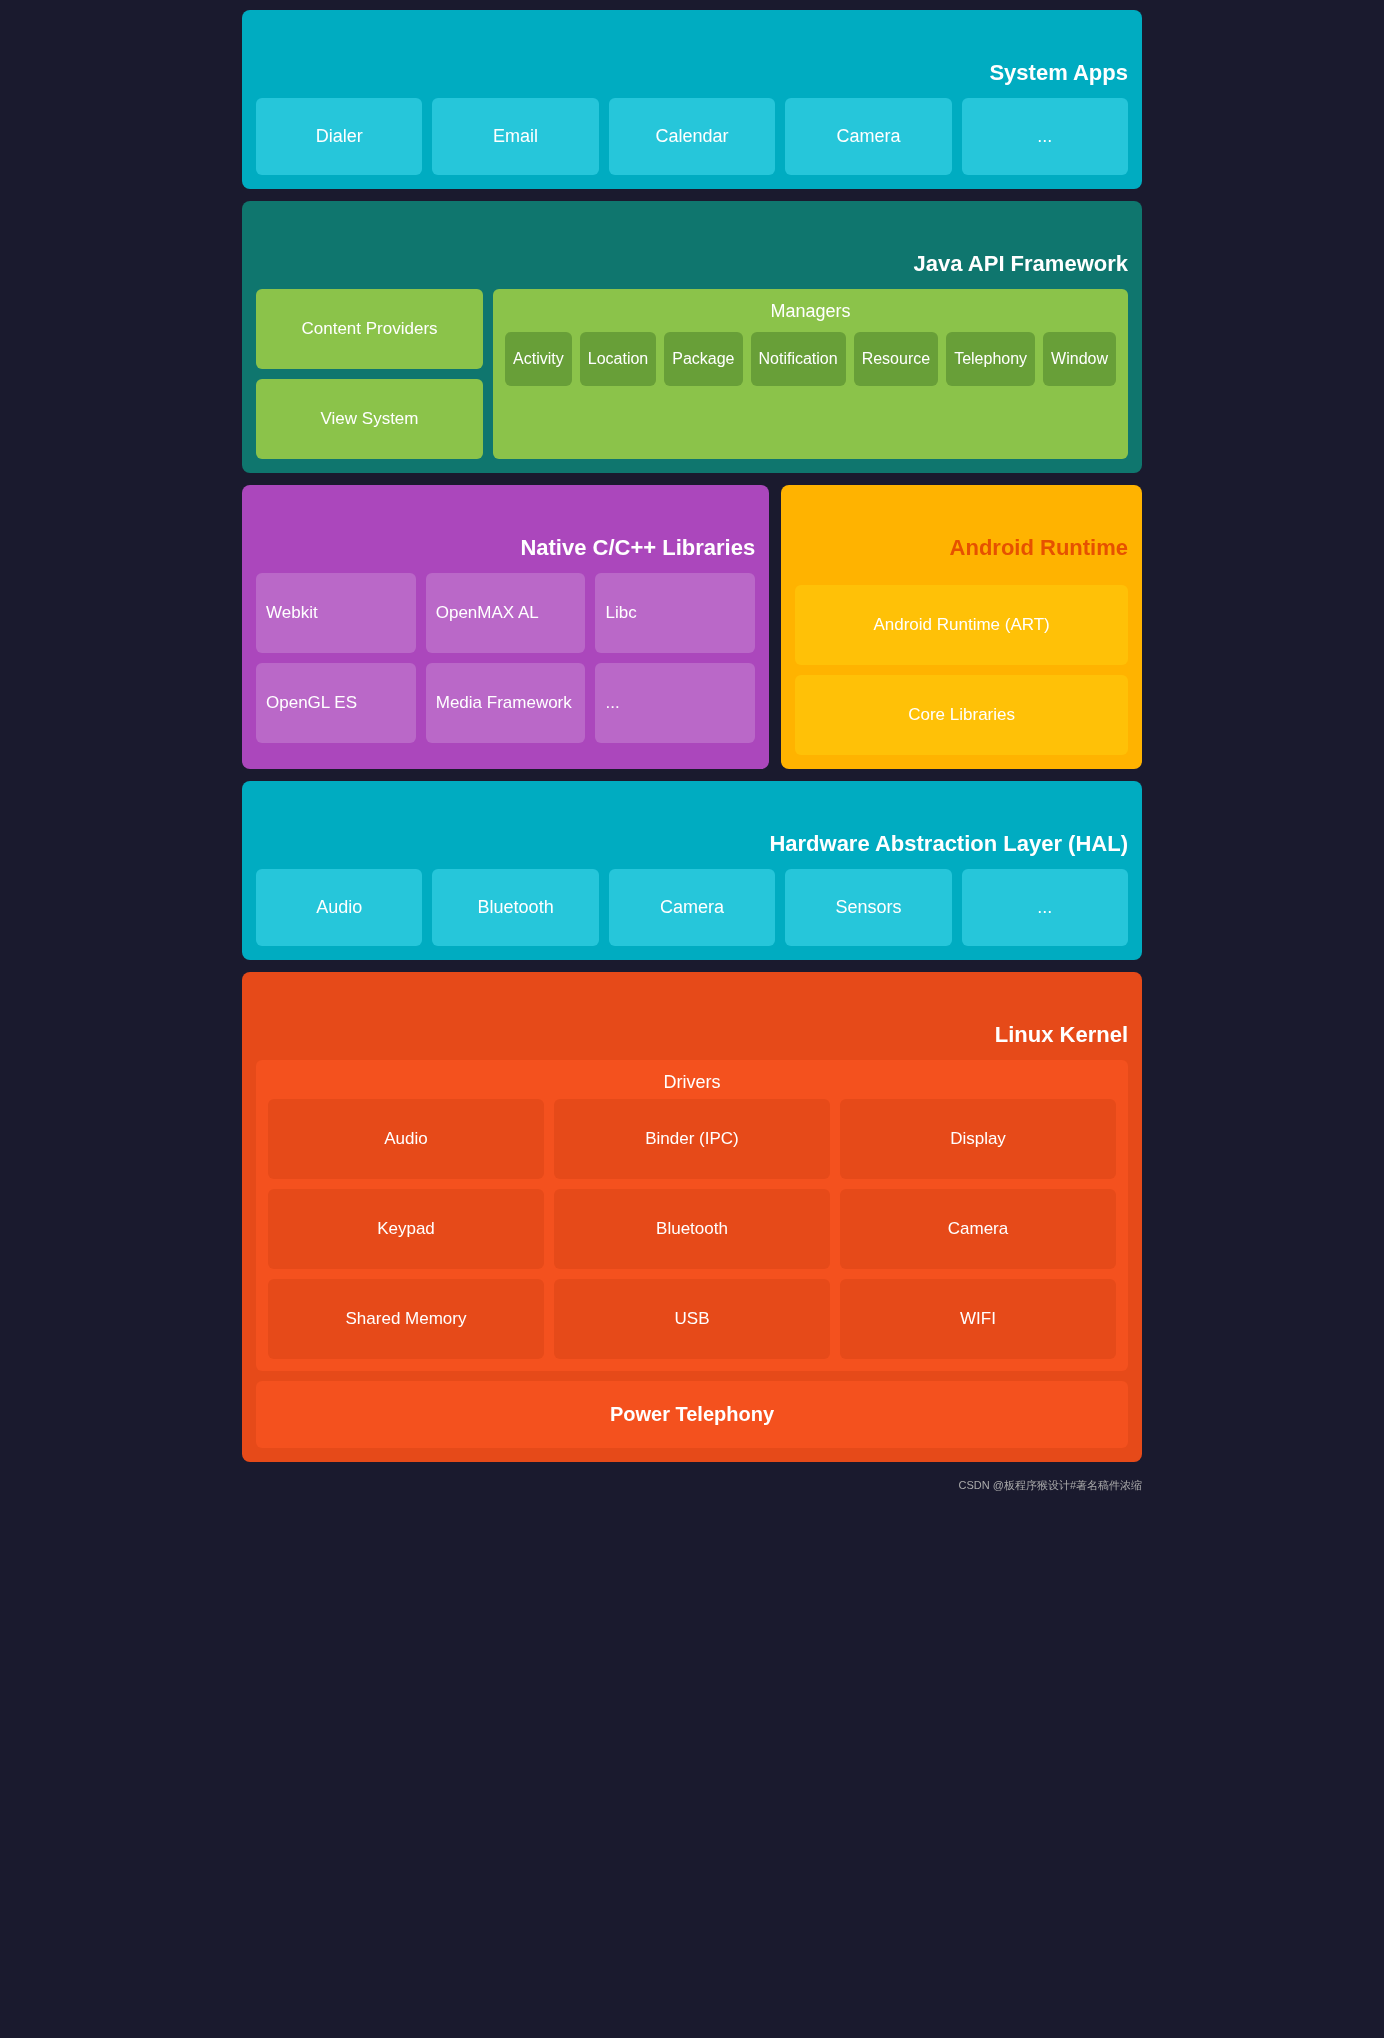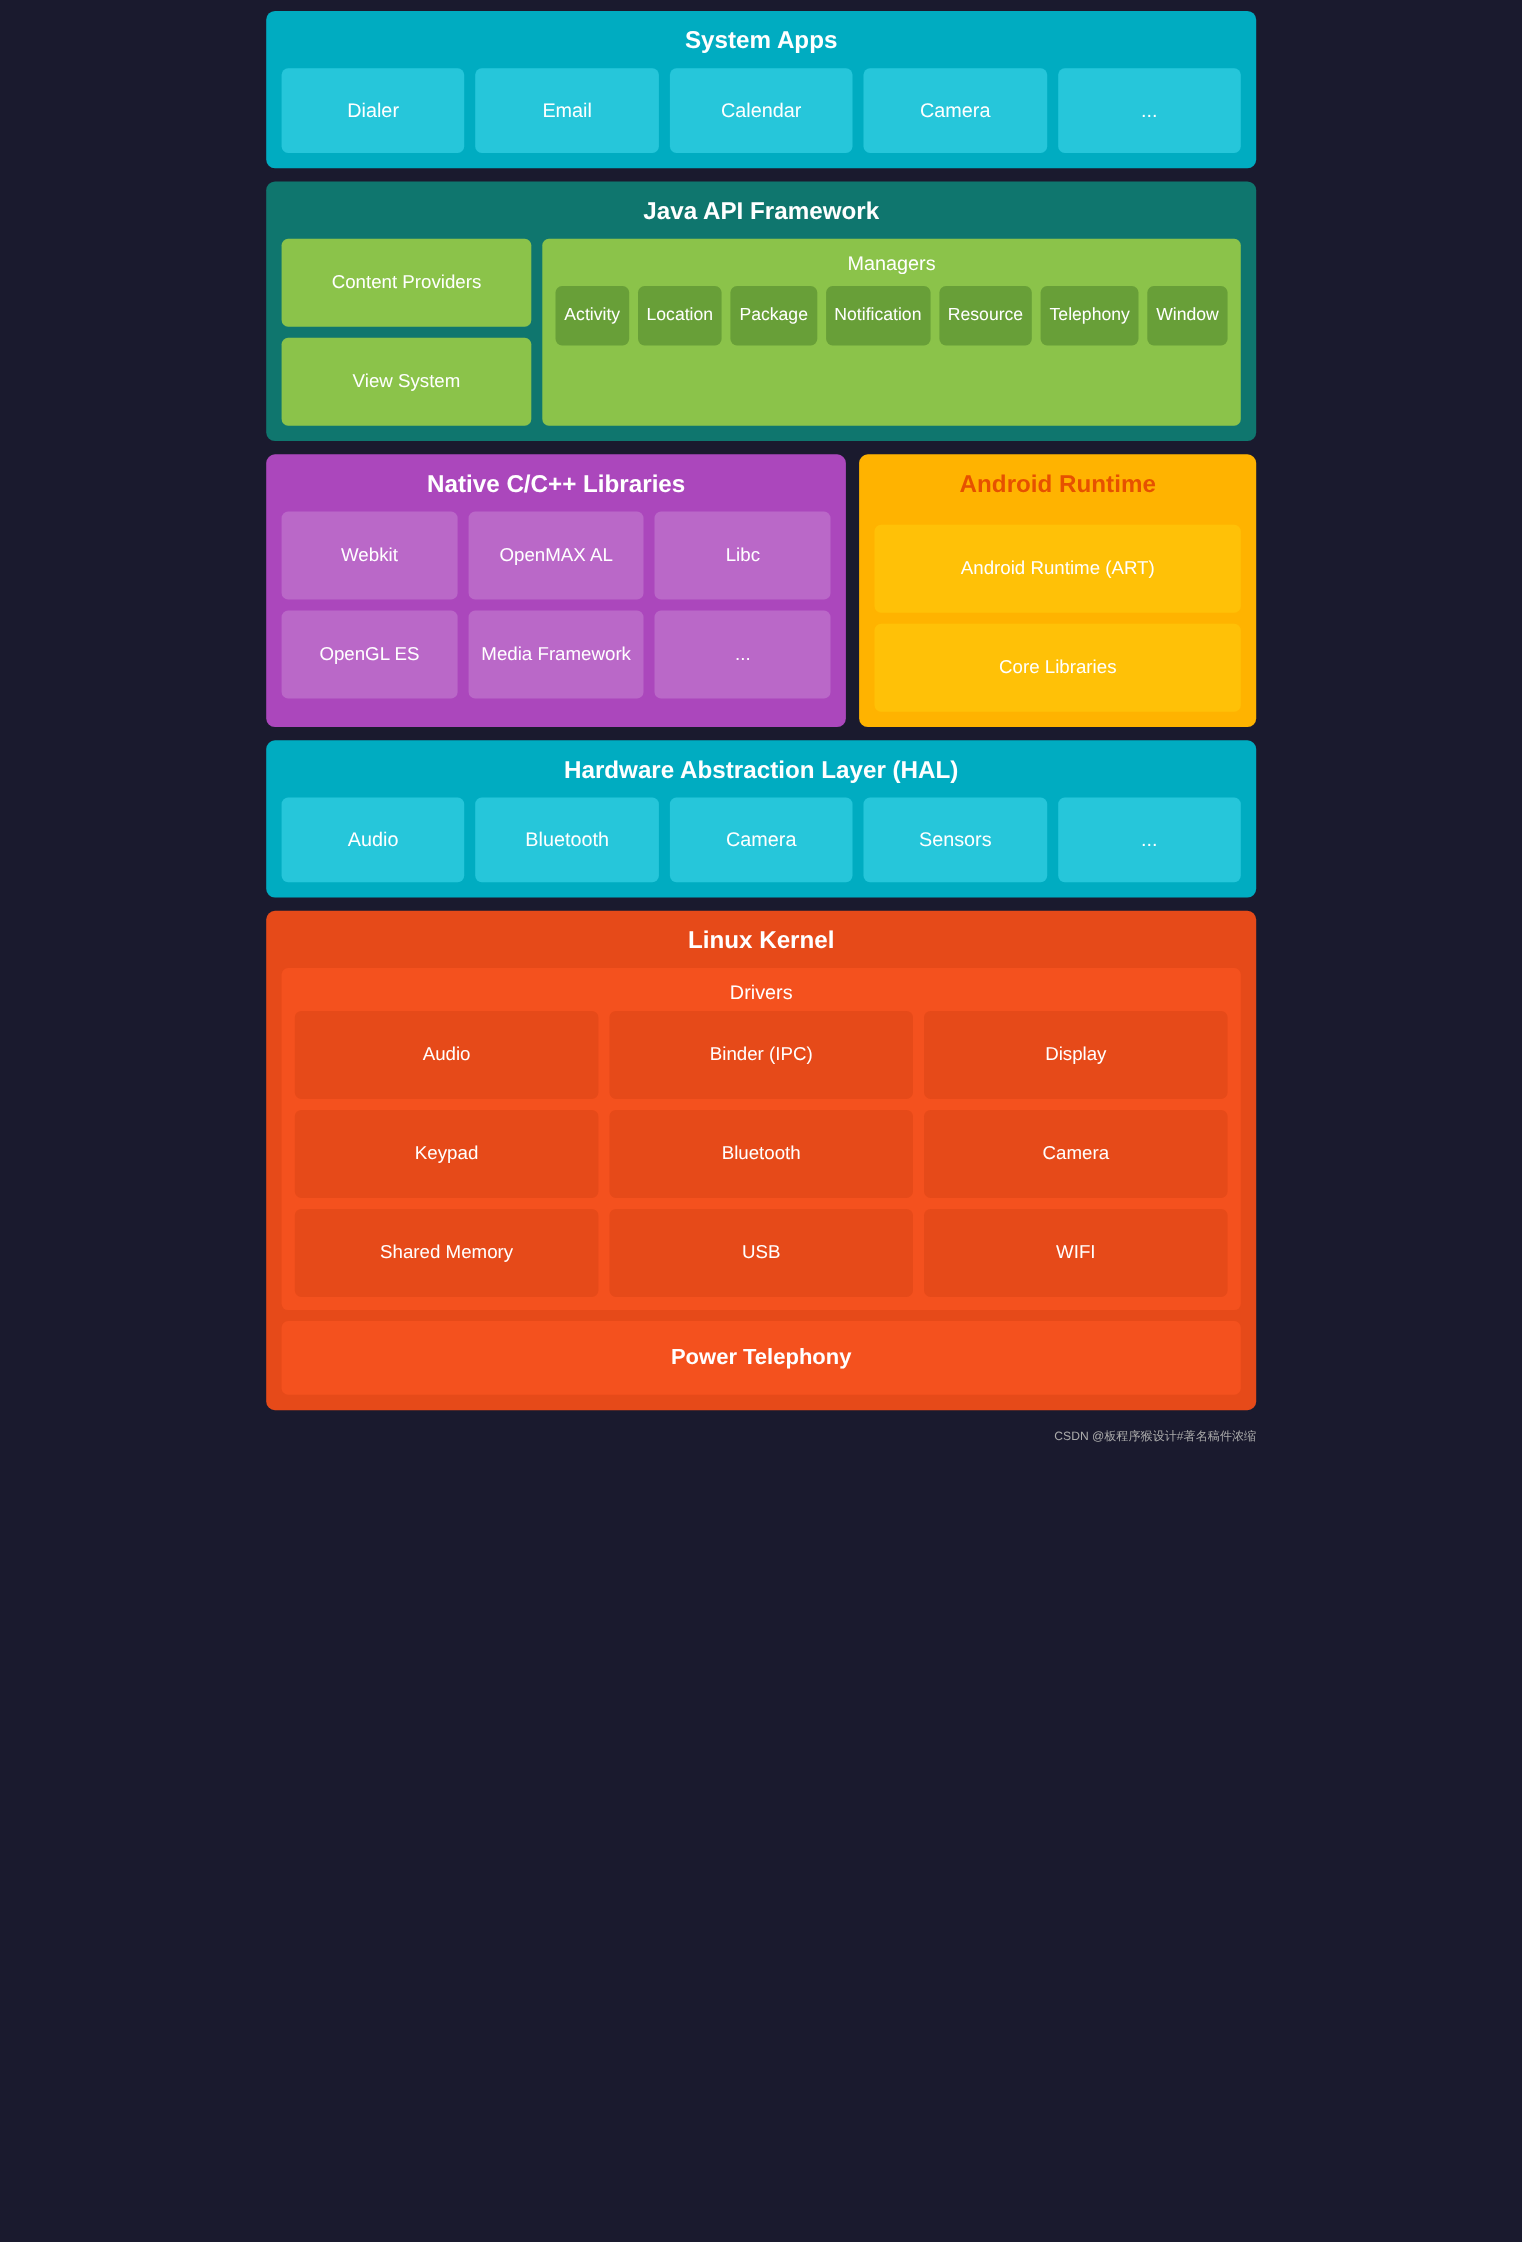--- a/index.html
+++ b/index.html
@@ -18,25 +18,26 @@
       flex-direction: column;
       gap: 12px;
     }
 
     
     .layer {
       border-radius: 8px;
       padding: 14px;
     }
     .layer-title {
-      text-align: center;
+      text-align: right;
       font-size: 22px;
       font-weight: bold;
       color: white;
       margin-bottom: 12px;
+      margin-top: 36px;
     }
 
     
     .system-apps-layer {
       background: #00acc1;
     }
     .system-apps-grid {
       display: flex;
       gap: 10px;
       justify-content: space-between;
@@ -121,21 +122,20 @@
     .native-grid {
       display: grid;
       grid-template-columns: 1fr 1fr 1fr;
       gap: 10px;
     }
     .native-box {
       background: #ba68c8;
       color: white;
       border-radius: 6px;
       padding: 30px 10px;
-      text-align: center;
       font-size: 17px;
     }
     .runtime-grid {
       display: flex;
       flex-direction: column;
       gap: 10px;
       margin-top: 24px;
     }
     .runtime-box {
       background: #ffc107;

